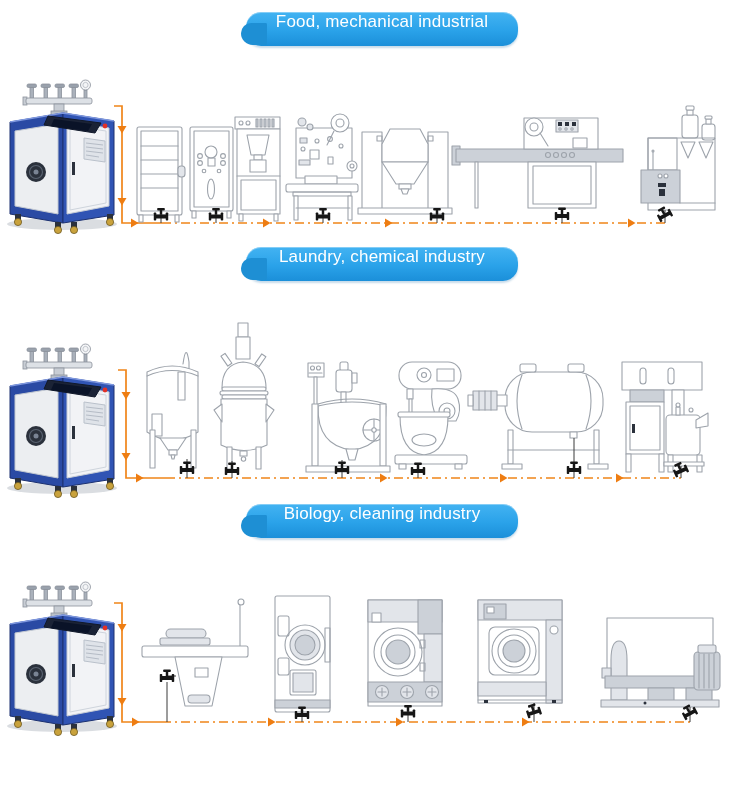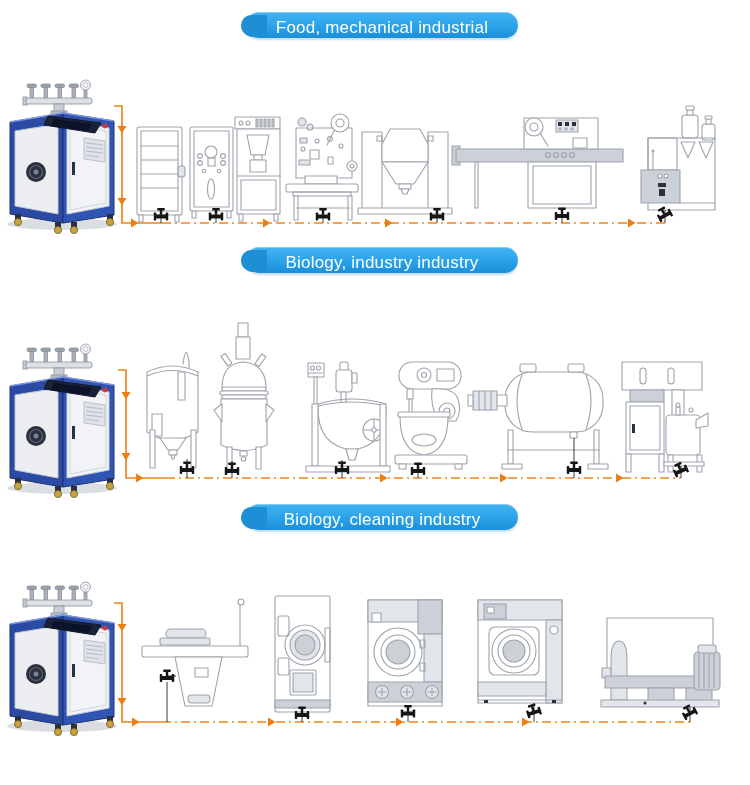--- a/index.html
+++ b/index.html
@@ -1,43 +1,43 @@
 <!DOCTYPE html>
 <html><head>
 <meta charset="utf-8">
 <style>
   html,body{margin:0;padding:0;}
   body{width:750px;height:785px;background:#fff;position:relative;overflow:hidden;
        font-family:"Liberation Sans",sans-serif;}
   #scene{position:absolute;left:0;top:0;}
-  .banner{position:absolute;left:246px;width:272px;height:26px;border-radius:15px;
+  .banner{position:absolute;left:246px;width:272px;height:34px;border-radius:15px;
           background:linear-gradient(180deg,#43b3f2 0%,#2aa2e9 55%,#1b8fd9 100%);
           box-shadow:0 2px 2px rgba(30,110,170,.25), inset 0 1px 0 rgba(255,255,255,.35);
-          display:flex;align-items:flex-end;justify-content:center;z-index:5;}
+          display:flex;align-items:flex-start;justify-content:center;z-index:5;}
   .banner::before{content:"";position:absolute;left:-5px;bottom:1px;width:26px;height:22px;
           background:#1e8fd4;border-radius:14px 2px 2px 16px;z-index:-1;}
   .banner span{color:#fff;font-size:17px;letter-spacing:.2px;white-space:nowrap;}
   
   .ol  {stroke:#9da3ab;stroke-width:1.1;fill:#fff;stroke-linejoin:round;}
   .oln {stroke:#9da3ab;stroke-width:1.1;fill:none;stroke-linejoin:round;stroke-linecap:round;}
   .gf  {stroke:#9da3ab;stroke-width:1.1;fill:#ccd1d8;stroke-linejoin:round;}
   .gl  {stroke:#9da3ab;stroke-width:1.1;fill:#e2e5ea;stroke-linejoin:round;}
   .dk  {fill:#2b313c;}
   .oline{stroke:#f08519;stroke-width:1.7;fill:none;}
   .odash{stroke:#f08519;stroke-width:1.7;fill:none;stroke-dasharray:9 4 2 4;}
   .stem{stroke:#3a3a3a;stroke-width:1;}
 </style>
 </head>
 <body>
 
 <div class="banner" style="top:12px">
     <span>Food, mechanical industrial</span>
   </div>
 <div class="banner" style="top:247px">
-    <span>Biology, industry industry</span>
+    <span>Laundry, chemical industry</span>
   </div>
 <div class="banner" style="top:504px">
     <span>Biology, cleaning industry</span>
   </div>
 
 <svg id="scene" width="750" height="785" viewBox="0 0 750 785">
 <defs>
   <g id="valve" fill="#161616">
     <rect x="-6" y="-2" width="12" height="4" rx="0.8"></rect>
     <rect x="-7.6" y="-4.2" width="2.6" height="8.4" rx="0.8"></rect>

